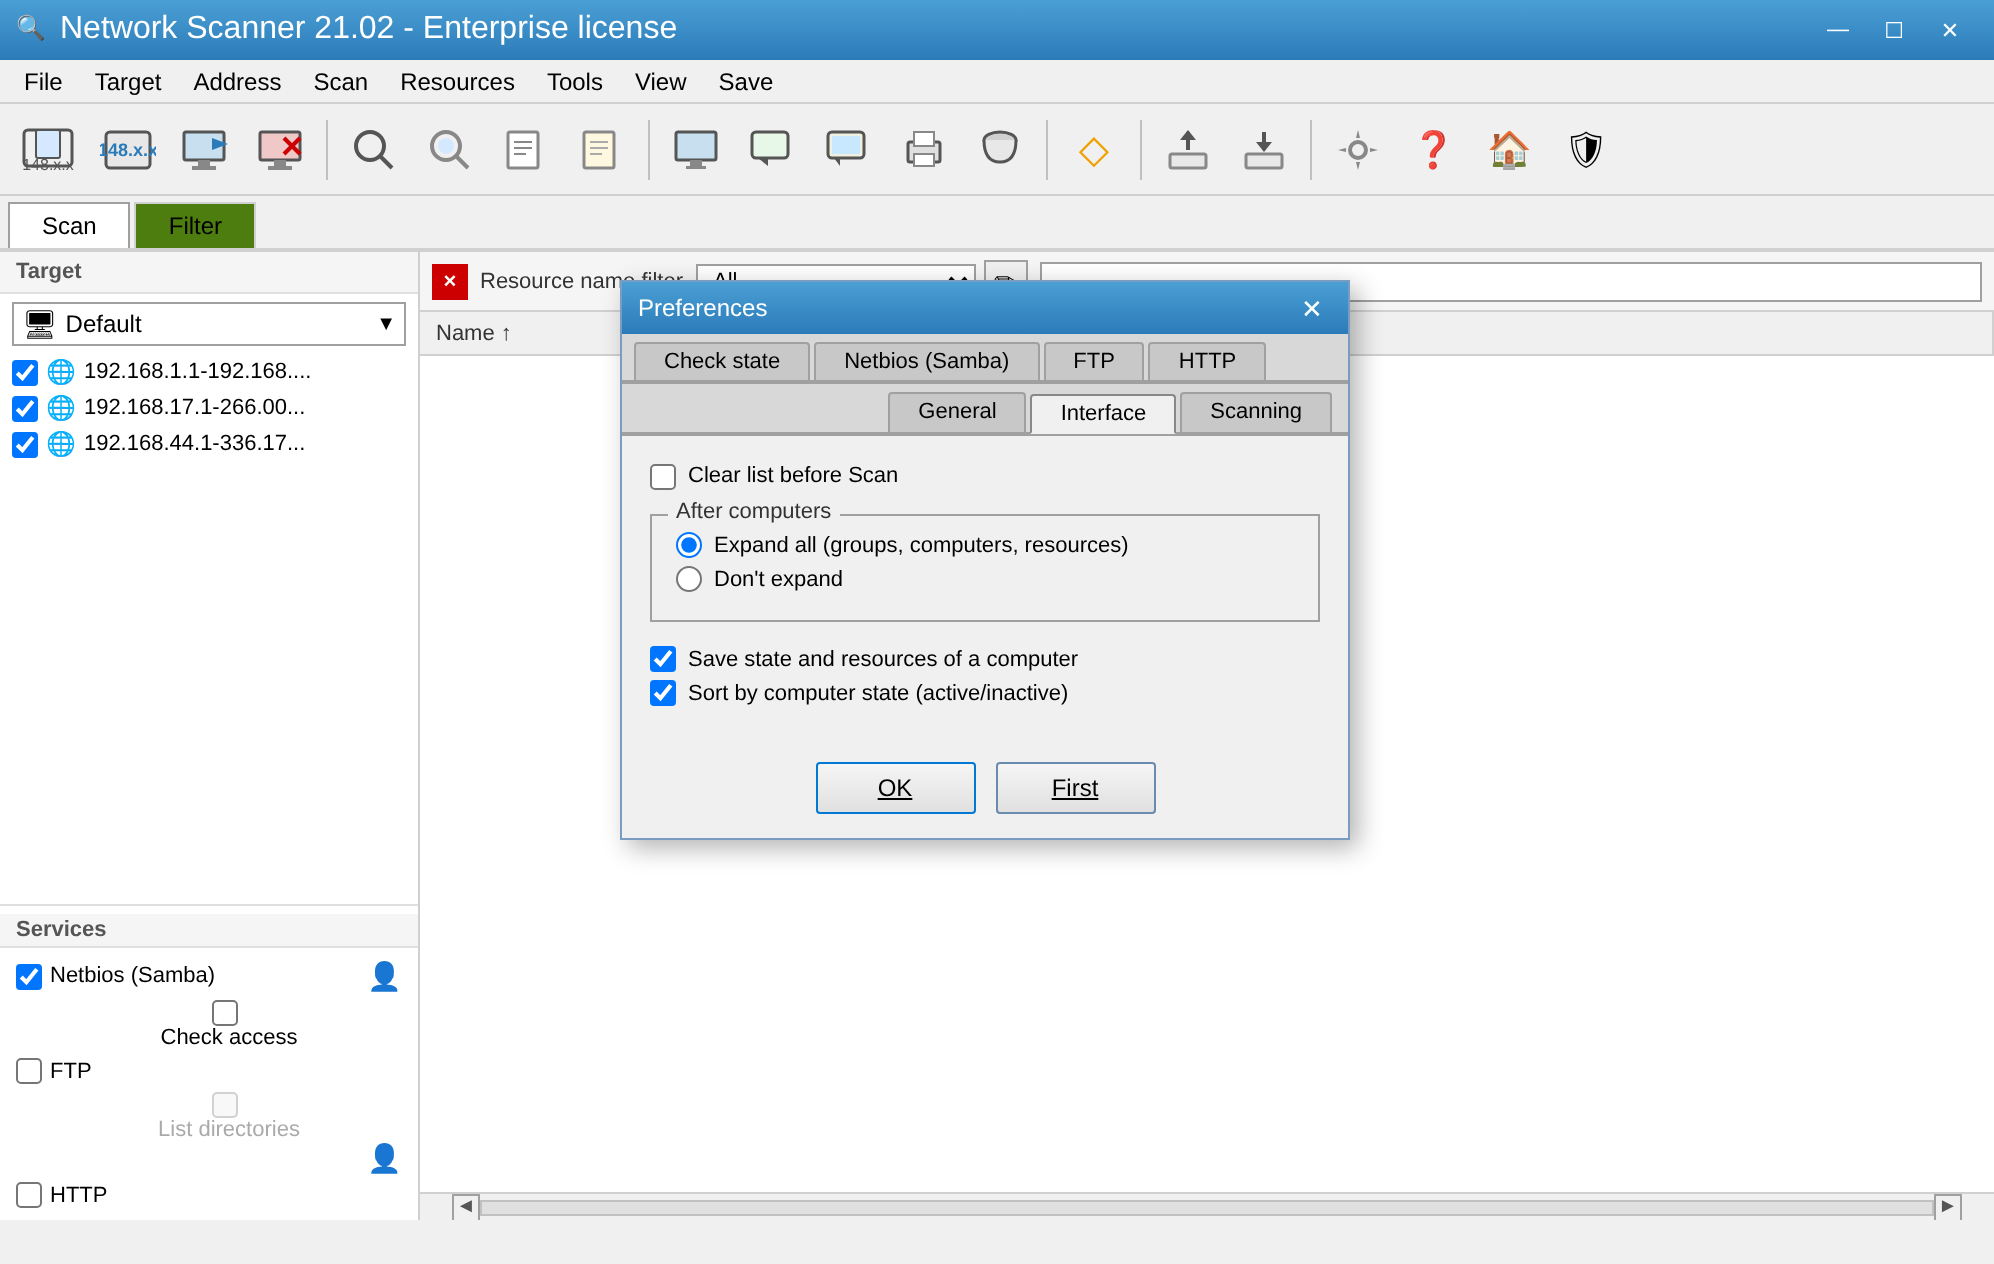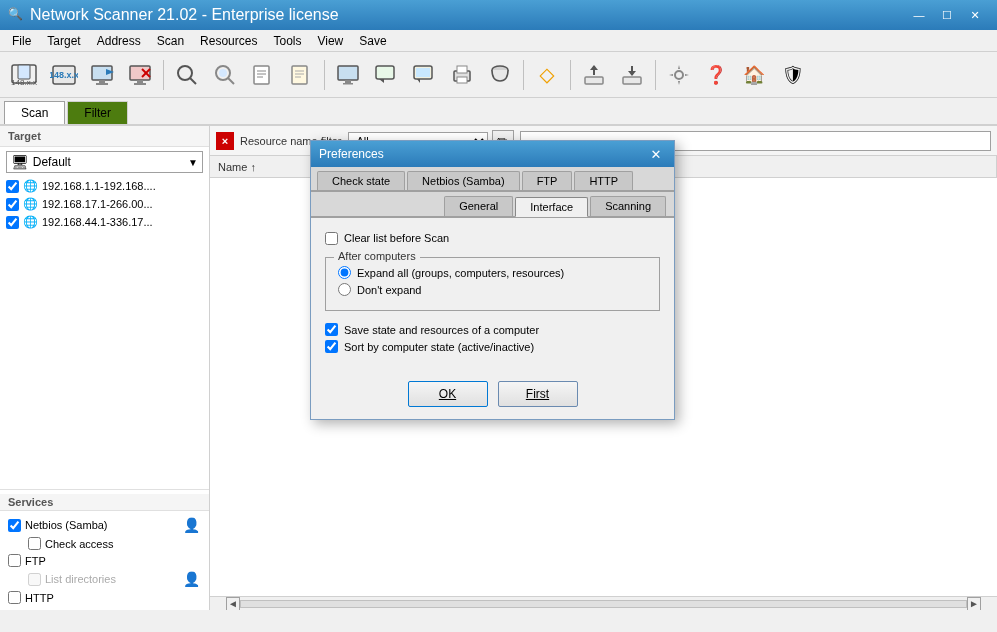--- a/index.html
+++ b/index.html
@@ -122,21 +122,21 @@
       padding: 2px 6px;
       font-size: 11px;
       cursor: pointer;
     }
     .ip-checkbox { margin-right: 4px; }
     .ip-icon { margin-right: 4px; font-size: 12px; color: #2b7bb9; }
 
     .services-section { border-top: 1px solid #e0e0e0; padding: 4px 8px; }
     .service-item { display: flex; align-items: center; padding: 2px 0; font-size: 11px; }
     .service-item input[type=checkbox] { margin-right: 4px; }
-    .service-sub { padding-left: 20px; }
+    .service-sub { padding-left: 20px; flex-direction: column; }
     .service-icon { margin-left: auto; font-size: 14px; color: #888; }
 
     
     .right-panel {
       flex: 1;
       background: #ffffff;
       overflow: hidden;
       display: flex;
       flex-direction: column;
     }

